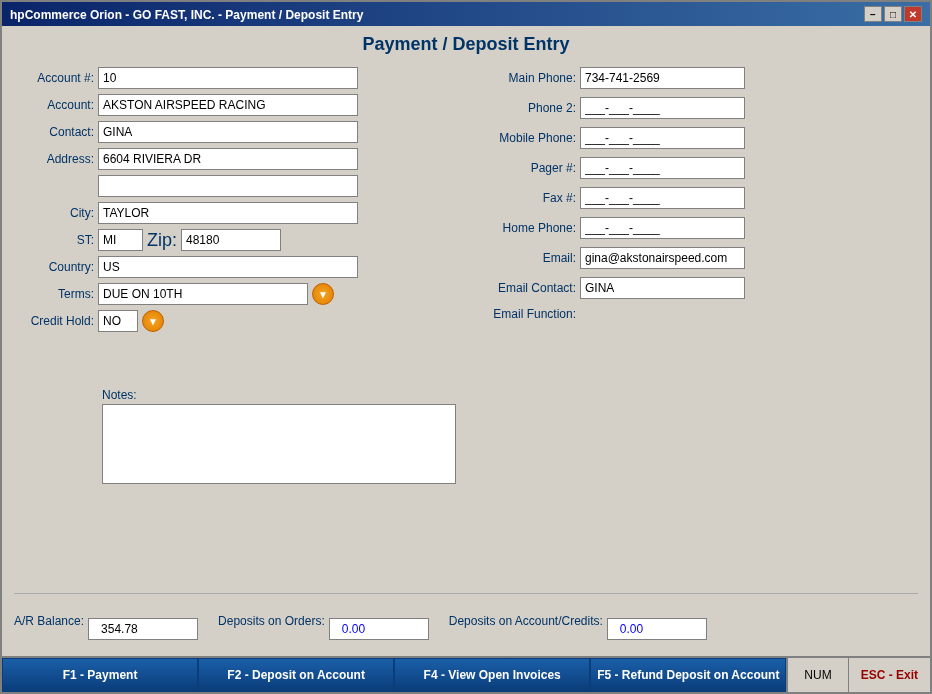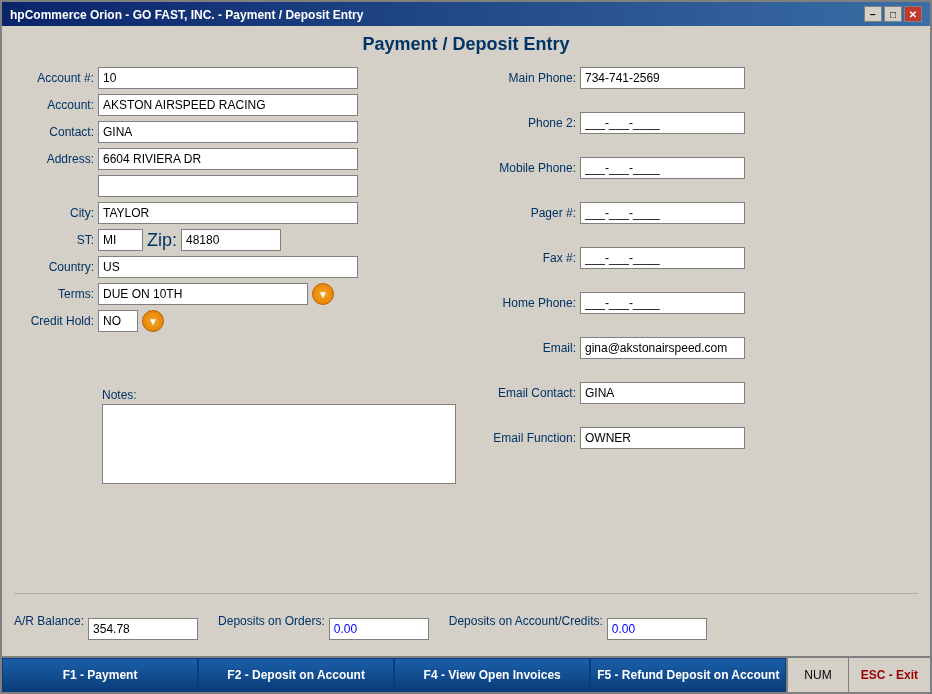--- a/index.html
+++ b/index.html
@@ -76,21 +76,21 @@
     .left-panel {
       flex: 1;
       display: flex;
       flex-direction: column;
       gap: 5px;
     }
     .right-panel {
       flex: 1;
       display: flex;
       flex-direction: column;
-      gap: 23px;
+      gap: 8px;
     }
     .form-row {
       display: flex;
       align-items: center;
       gap: 4px;
     }
     .form-label {
       text-align: right;
       min-width: 80px;
       color: #003366;
@@ -177,21 +177,21 @@
       align-items: center;
       gap: 4px;
     }
     .balance-label {
       color: #003366;
       font-size: 12px;
     }
     .balance-input {
       background: white;
       border: 1px solid #808080;
-      padding: 2px 4px;
+      padding: 2px 12px;
       font-size: 12px;
       height: 22px;
       width: 110px;
       margin-top: 16px;
     }
     .balance-input.blue-text {
       color: blue;
       width: 100px;
     }
     .footer {
@@ -349,21 +349,20 @@
         <div class="form-row">
           <span class="form-label">Email:</span>
           <input class="form-input right-full" value="gina@akstonairspeed.com" style="">
         </div>
         <div class="form-row">
           <span class="form-label">Email Contact:</span>
           <input class="form-input right-full" value="GINA" style="">
         </div>
         <div class="form-row">
           <span class="form-label">Email Function:</span>
-          <input class="form-input right-full" value="OWNER" style="">
         </div>
       </div>
     </div>
 
     <div class="bottom-row">
       <div class="balance-group">
         <span class="balance-label">A/R Balance:</span>
         <input class="balance-input" value="354.78" style="">
       </div>
       <div class="balance-group">

